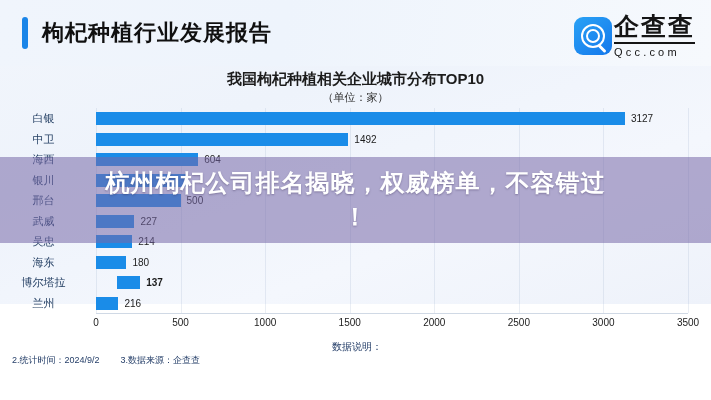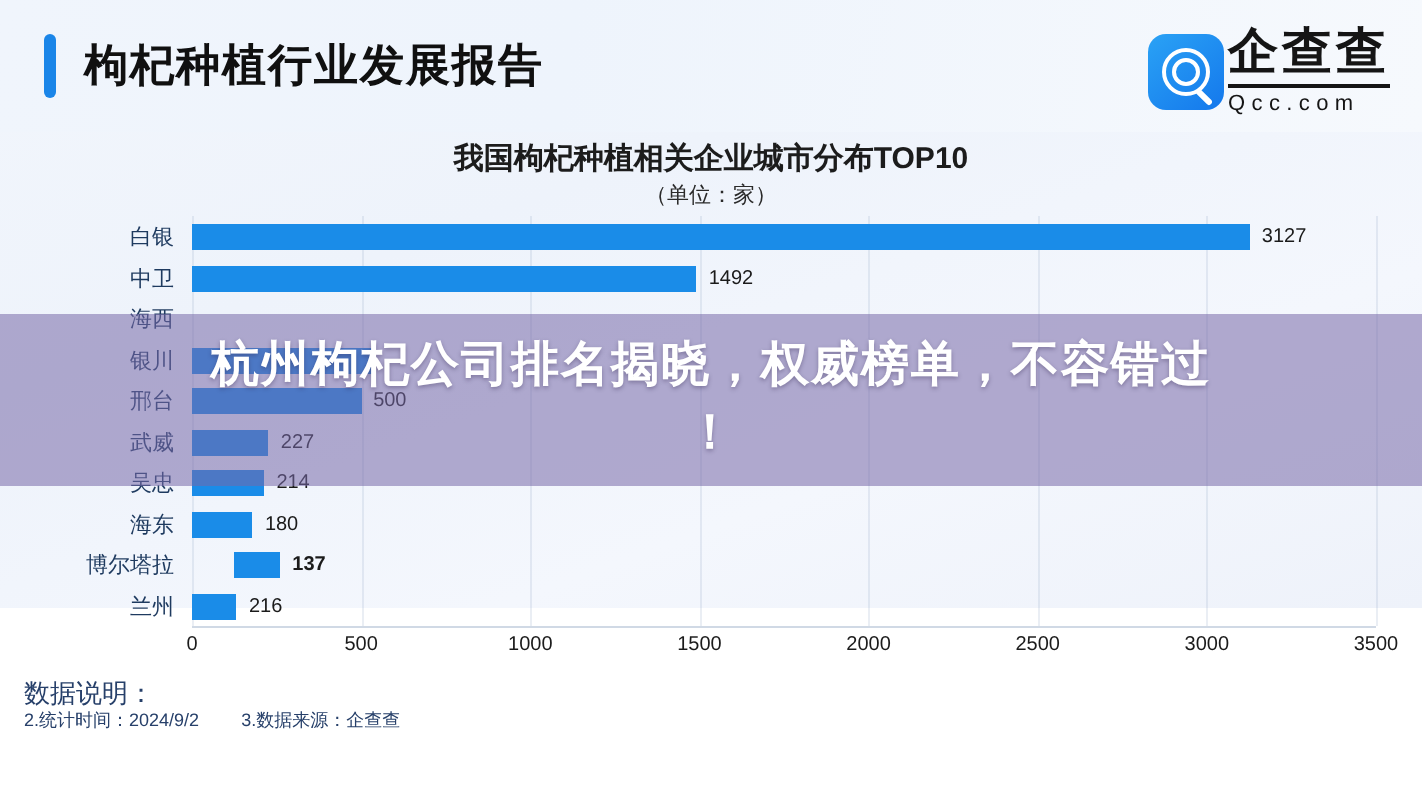--- a/index.html
+++ b/index.html
@@ -98,21 +98,21 @@
     left: 0; top: 108px;
     width: 711px; height: 232px;
   }
   .row {
     position: absolute;
     left: 0; width: 711px; height: 17px;
     display: flex; align-items: center;
   }
   .cat-label {
     width: 96px;
-    text-align: right;
+    text-align: center;
     padding-right: 9px;
     font-size: 11px;
     color: #1e3a5f;
     white-space: nowrap;
     flex: none;
   }
   .bar-wrap { position: relative; flex: 1; height: 17px; }
   .bar {
     position: absolute; left: 0; top: 2px;
     height: 13px;
@@ -162,21 +162,21 @@
   
   #footer {
     position: absolute; left: 12px; top: 340px;
     width: 690px;
   }
   .foot-line {
     font-size: 9px; color: #27406a;
     line-height: 15px;
     white-space: nowrap;
   }
-  .foot-head { font-size: 13px; color: #27406a; line-height: 13px; }
+  .foot-head { font-size: 10px; color: #27406a; line-height: 13px; text-align: center; }
   .foot-gap { display: inline-block; width: 16px; }
 </style>
 </head>
 <body>
 
 <div id="page">
 
   <div id="header">
     <div id="accent-bar" style="background: rgb(26, 133, 232);"></div>
     <div id="report-title">枸杞种植行业发展报告</div>
@@ -217,20 +217,24 @@
       </div>
       <div class="row" style="top: 22.5px;">
         <div class="cat-label">中卫</div>
         <div class="bar-wrap">
           <div class="bar" style="width: 252.361px; background: rgb(26, 140, 232);"></div>
           <div class="bar-val" style="left: 258.361px;">1492</div>
         </div>
       </div>
       <div class="row" style="top: 43px;">
         <div class="cat-label">海西</div>
+        <div class="bar-wrap">
+          <div class="bar" style="width: 102.162px; background: rgb(26, 140, 232);"></div>
+          <div class="bar-val" style="left: 108.162px;">604</div>
+        </div>
       </div>
       <div class="row" style="top: 63.5px;">
         <div class="cat-label">银川</div>
         <div class="bar-wrap">
           <div class="bar" style="width: 91.3371px; background: rgb(26, 140, 232);"></div>
         </div>
       </div>
       <div class="row" style="top: 84px;">
         <div class="cat-label">邢台</div>
         <div class="bar-wrap">

